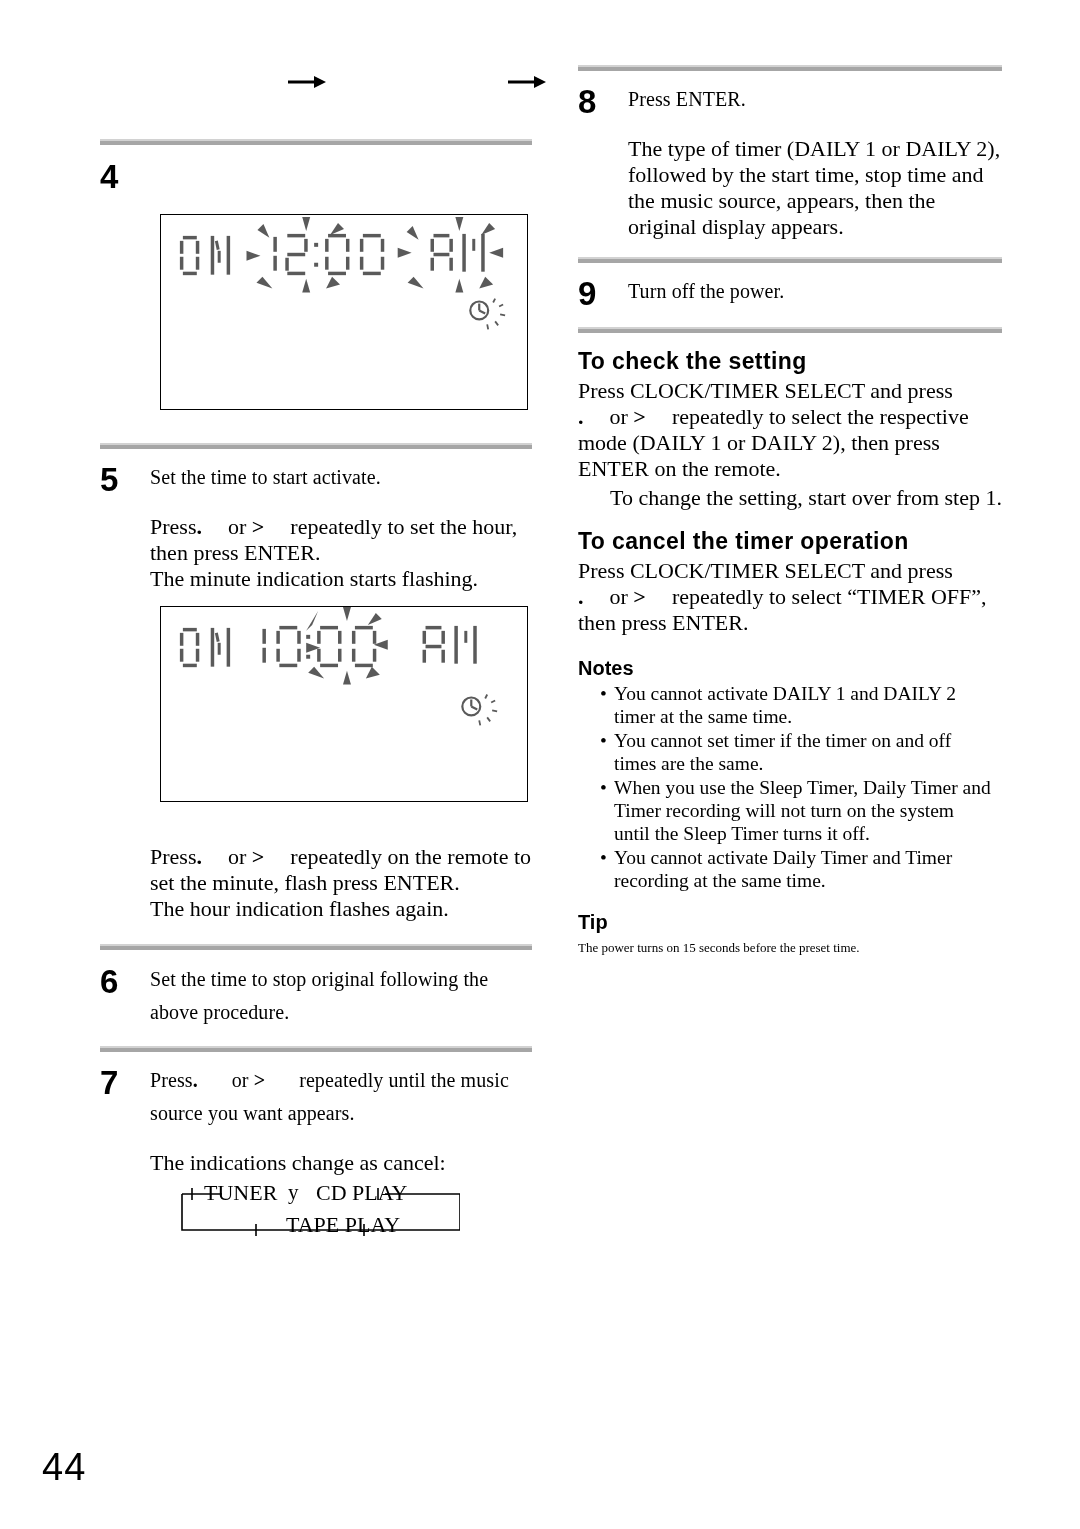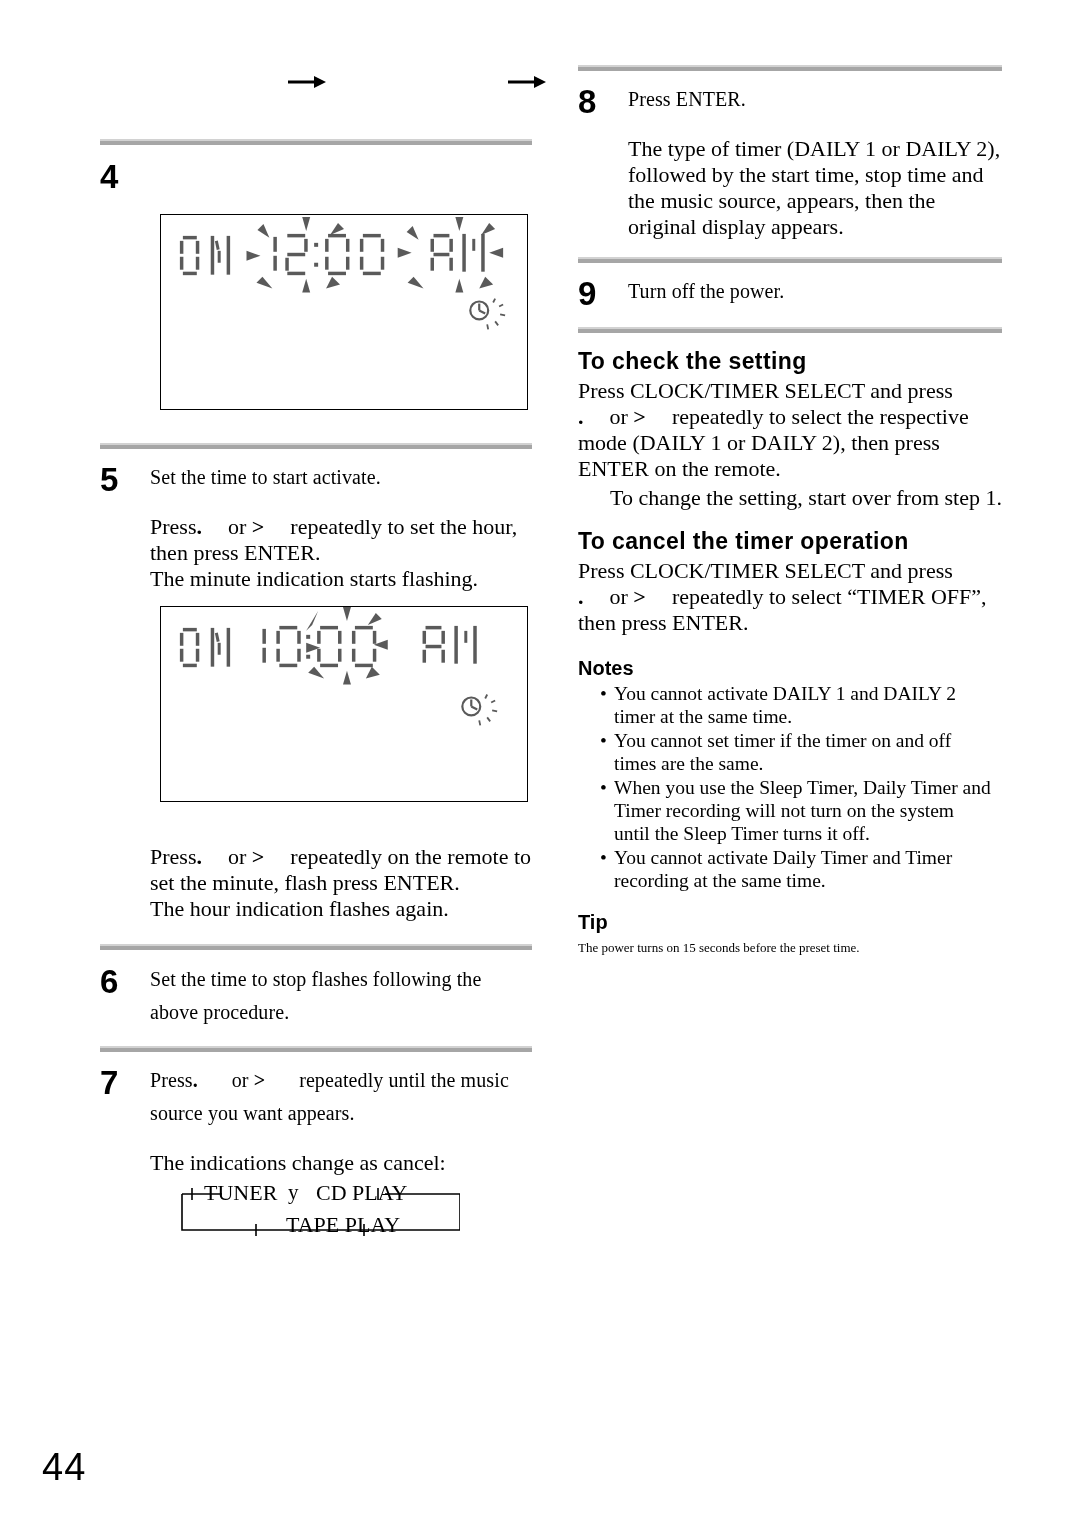--- a/index.html
+++ b/index.html
@@ -379,21 +379,21 @@
         </div>
         <div class="step-sub" style="margin-top:0;">The hour indication flashes again.</div>
       </div>
     </div>
 
     <div class="rule" style="margin-top:22px;"></div>
 
     <div class="step" style="margin-top:13px;">
       <div class="step-num">6</div>
       <div class="step-body">
-        <div class="step-title">Set the time to stop flashes following the above procedure.</div>
+        <div class="step-title">Set the time to stop original following the above procedure.</div>
       </div>
     </div>
 
     <div class="rule" style="margin-top:17px;"></div>
 
     <div class="step" style="margin-top:12px;">
       <div class="step-num">7</div>
       <div class="step-body">
         <div class="step-title">
           <span>Press</span><span class="key">.</span><span class="keygap"></span><span>or</span>&nbsp;<span class="key">&gt;</span><span class="keygap"></span><span>repeatedly until the music source you want appears.</span>

